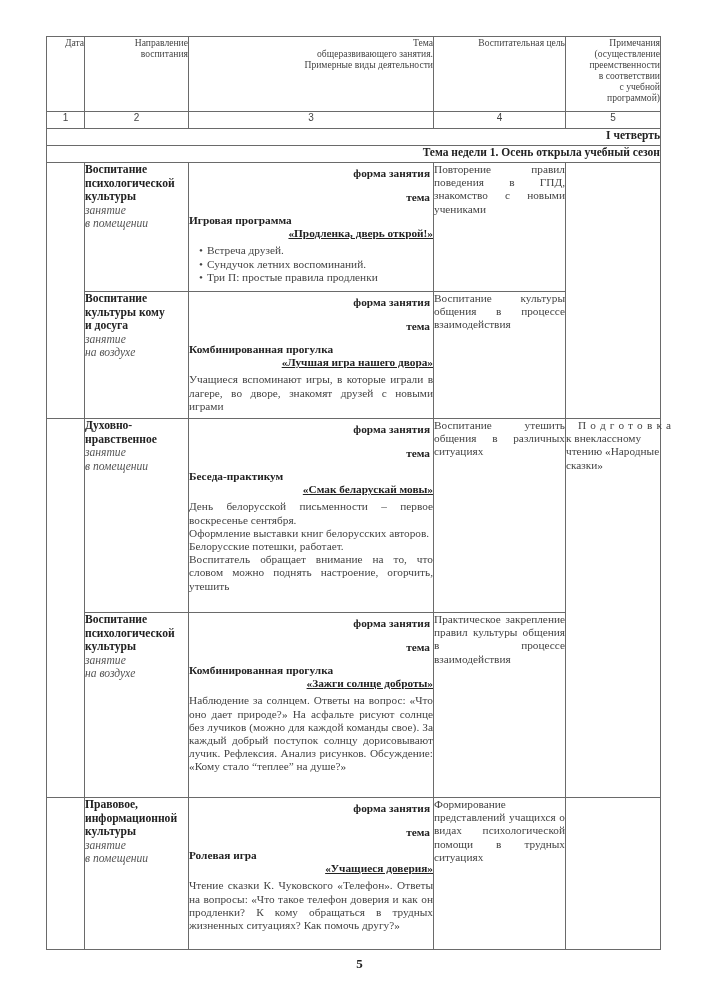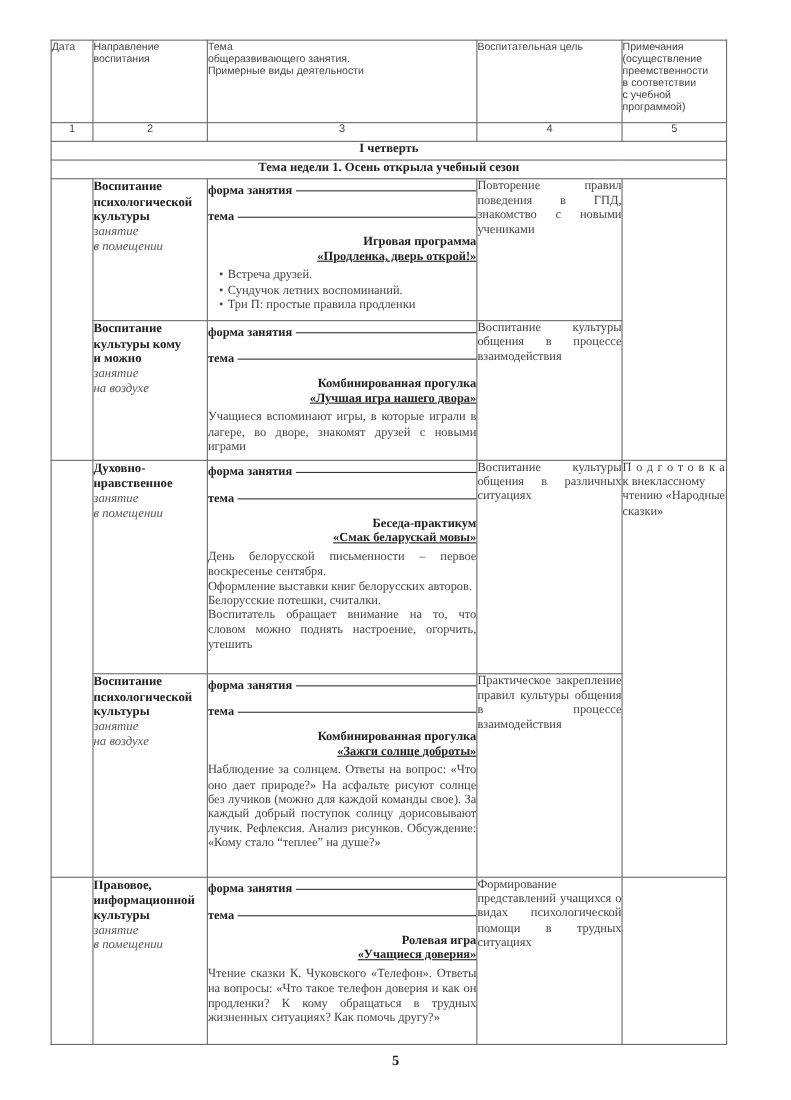--- a/index.html
+++ b/index.html
@@ -1,40 +1,40 @@
 <!DOCTYPE html>
 <html><head>
 <meta charset="utf-8">
 <style>
   html, body { margin: 0; padding: 0; background: #ffffff; }
   body { width: 719px; height: 1000px; position: relative; overflow: hidden; font-family: "Liberation Serif", serif; color: #2a2a2a; }
   table.plan { position: absolute; left: 46px; top: 36px; width: 614px; border-collapse: collapse; table-layout: fixed; }
   table.plan td, table.plan th { border: 1.5px solid #6a6a6a; vertical-align: top; padding: 0; }
   col.c1 { width: 38px; } col.c2 { width: 104px; } col.c3 { width: 245px; } col.c4 { width: 132px; } col.c5 { width: 95px; }
-  th.hd { font-family: Liberation Sans, sans-serif; font-weight: normal; font-size: 9.6px; line-height: 11px; color: #444; text-align: left; vertical-align: middle; height: 74px; padding: 0 3px; }
+  th.hd { font-family: Liberation Serif, serif; font-weight: normal; font-size: 9.6px; line-height: 11px; color: #444; text-align: right; vertical-align: middle; height: 74px; padding: 0 3px; }
   td.num { font-family: "Liberation Sans", sans-serif; font-size: 10px; text-align: center; vertical-align: middle; height: 16px; color: #444; }
-  td.band { font-weight: bold; font-size: 11.5px; text-align: center; vertical-align: middle; height: 16px; color: #222; }
+  td.band { font-weight: bold; font-size: 11.5px; text-align: right; vertical-align: middle; height: 16px; color: #222; }
   .dir { padding: 3px 4px 0 5px; font-size: 11.6px; line-height: 13.5px; margin-top: 16px; }
   .dir .b { font-weight: bold; color: #222; display: block; }
   .dir .i { font-style: italic; color: #555; display: block; }
   .act { padding: 3px 4px 3px 4px; font-size: 11.3px; line-height: 13.2px; }
-  .line-field { display: flex; align-items: center; font-weight: bold; color: #222; margin-top: 4px; height: 14px; }
+  .line-field { display: flex; align-items: flex-end; font-weight: bold; color: #222; margin-top: 4px; height: 14px; flex-direction: column; }
   .line-field + .line-field { margin-top: 10px; }
   .line-field .lbl { white-space: nowrap; margin-right: 3px; }
   .line-field .rule { flex: 1; border-bottom: 1px solid #333; margin-bottom: 2px; }
-  .form-title { text-align: right; font-weight: bold; color: #222; margin-top: 9px; }
+  .form-title { text-align: left; font-weight: bold; color: #222; margin-top: 9px; }
   .form-name { text-align: right; font-weight: bold; color: #222; text-decoration: underline; margin-bottom: 4px; }
   .bullets { margin: 0; padding: 0 0 0 10px; list-style: none; color: #444; }
   .bullets li { position: relative; padding-left: 8px; }
   .bullets li::before { content: "•"; position: absolute; left: 0; }
   .desc { color: #444; text-align: justify; }
   .desc p { margin: 0; }
   .goal { padding: 3px 4px 0 5px; font-size: 11.3px; line-height: 13.2px; color: #444; text-align: justify; }
   .note { padding: 3px 4px 0 4px; font-size: 11.3px; line-height: 13.2px; color: #444; }
-  .note .spaced { letter-spacing: 4.2px; }
+  .note .spaced { letter-spacing: 4.2px; padding-left: 12px; }
   .page-num { position: absolute; left: 0; width: 719px; top: 956px; text-align: center; font-size: 13px; font-weight: bold; color: #222; }
 </style>
 </head>
 <body>
 
 <table class="plan">
   <colgroup>
       <col class="c1">
       <col class="c2">
       <col class="c3">
@@ -105,21 +105,21 @@
           <li>Три П: простые правила продленки</li>
         </ul>
       </td>
       <td class="goal">Повторение правил поведения в ГПД, знакомство с новыми учениками</td>
       <td rowspan="2" class="note"></td>
     </tr>
     <tr style="height:127px">
       <td class="dir">
         <span class="b">Воспитание</span>
         <span class="b">культуры кому</span>
-        <span class="b">и можно</span>
+        <span class="b">и досуга</span>
         <span class="i">занятие</span>
         <span class="i">на воздухе</span>
       </td>
       <td class="act">
         <div class="line-field">
             <span class="lbl">форма занятия</span>
             <span class="rule"></span>
           </div>
         <div class="line-field">
             <span class="lbl">тема</span>
@@ -149,25 +149,25 @@
           </div>
         <div class="line-field">
             <span class="lbl">тема</span>
             <span class="rule"></span>
           </div>
         <div class="form-title">Беседа-практикум</div>
         <div class="form-name">«Смак беларускай мовы»</div>
         <div class="desc">
           <p>День белорусской письменности – первое воскресенье сентября.</p>
           <p>Оформление выставки книг белорусских авторов.</p>
-          <p>Белорусские потешки, считалки.</p>
+          <p>Белорусские потешки, работает.</p>
           <p>Воспитатель обращает внимание на то, что словом можно поднять настроение, огорчить, утешить</p>
         </div>
       </td>
-      <td class="goal">Воспитание культуры общения в различных ситуациях</td>
+      <td class="goal">Воспитание утешить общения в различных ситуациях</td>
       <td rowspan="2" class="note">
         <span class="spaced">Подготовка</span>
         <span>к внеклассному чтению «Народные сказки»</span>
       </td>
     </tr>
     <tr style="height:185px">
       <td class="dir">
         <span class="b">Воспитание</span>
         <span class="b">психологической</span>
         <span class="b">культуры</span>

